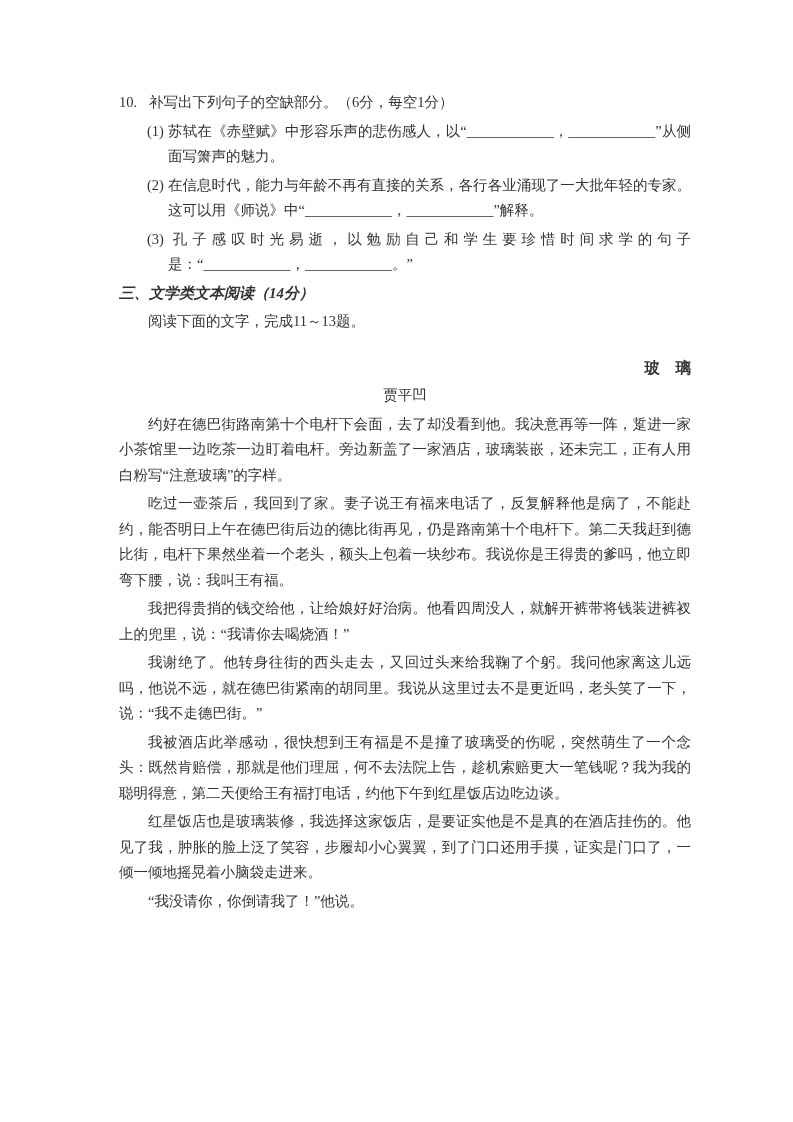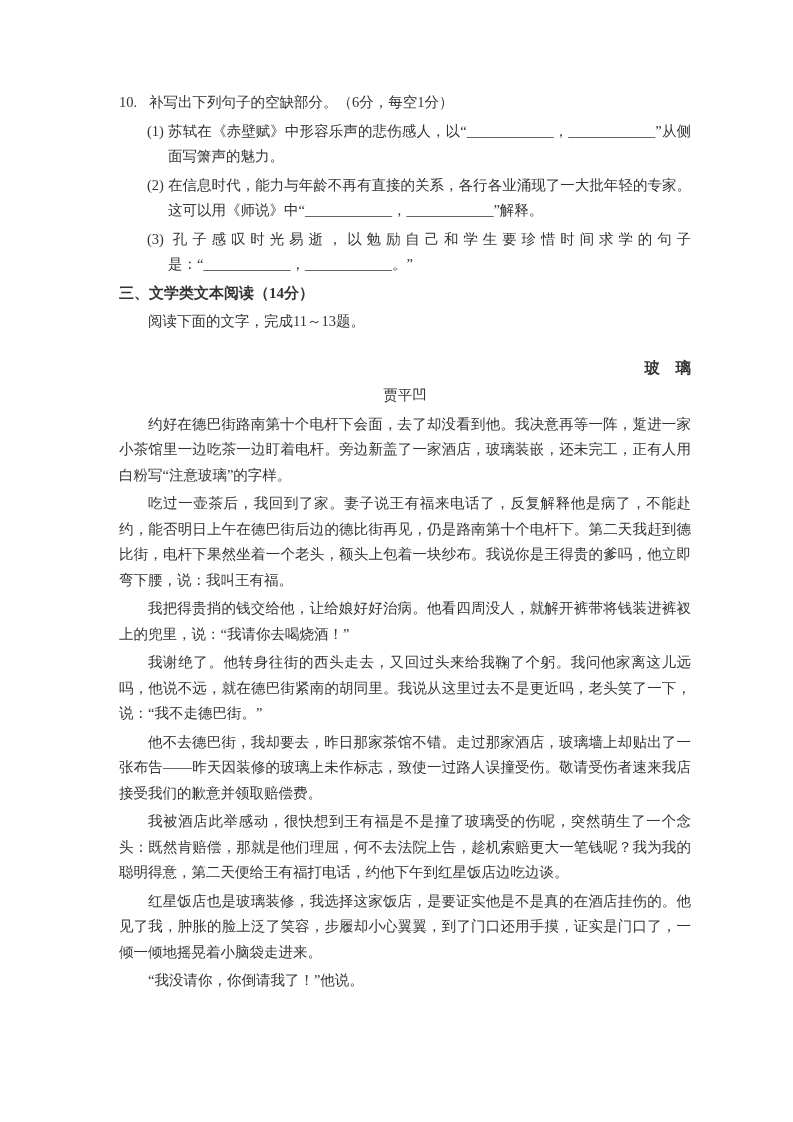--- a/index.html
+++ b/index.html
@@ -41,20 +41,21 @@
   .sub-num {
     display: inline-block;
     width: 21px;
     text-indent: 0;
   }
   .section-heading {
     font-weight: bold;
     font-size: 15px;
     margin-top: 2px;
     margin-bottom: 3px;
+    font-style: italic;
   }
   .intro {
     text-indent: 2em;
     margin-bottom: 20px;
   }
   .passage-title {
     text-align: right;
     font-weight: bold;
     font-size: 15.5px;
     margin-bottom: 3px;
@@ -107,21 +108,20 @@
     <div class="intro">阅读下面的文字，完成11～13题。</div>
 
     <div class="passage-title">玻　璃</div>
 
     <div class="passage-author">贾平凹</div>
 
     <p class="para">约好在德巴街路南第十个电杆下会面，去了却没看到他。我决意再等一阵，踅进一家小茶馆里一边吃茶一边盯着电杆。旁边新盖了一家酒店，玻璃装嵌，还未完工，正有人用白粉写“注意玻璃”的字样。</p>
     <p class="para">吃过一壶茶后，我回到了家。妻子说王有福来电话了，反复解释他是病了，不能赴约，能否明日上午在德巴街后边的德比街再见，仍是路南第十个电杆下。第二天我赶到德比街，电杆下果然坐着一个老头，额头上包着一块纱布。我说你是王得贵的爹吗，他立即弯下腰，说：我叫王有福。</p>
     <p class="para">我把得贵捎的钱交给他，让给娘好好治病。他看四周没人，就解开裤带将钱装进裤衩上的兜里，说：“我请你去喝烧酒！”</p>
     <p class="para">我谢绝了。他转身往街的西头走去，又回过头来给我鞠了个躬。我问他家离这儿远吗，他说不远，就在德巴街紧南的胡同里。我说从这里过去不是更近吗，老头笑了一下，说：“我不走德巴街。”</p>
-    <p class="para">他不去德巴街，我却要去，昨日那家茶馆不错。走过那家酒店，玻璃墙上却贴出了一张布告——昨天因装修的玻璃上未作标志，致使一过路人误撞受伤。敬请受伤者速来我店接受我们的歉意并领取赔偿费。</p>
     <p class="para">我被酒店此举感动，很快想到王有福是不是撞了玻璃受的伤呢，突然萌生了一个念头：既然肯赔偿，那就是他们理屈，何不去法院上告，趁机索赔更大一笔钱呢？我为我的聪明得意，第二天便给王有福打电话，约他下午到红星饭店边吃边谈。</p>
     <p class="para">红星饭店也是玻璃装修，我选择这家饭店，是要证实他是不是真的在酒店挂伤的。他见了我，肿胀的脸上泛了笑容，步履却小心翼翼，到了门口还用手摸，证实是门口了，一倾一倾地摇晃着小脑袋走进来。</p>
     <p class="para">“我没请你，你倒请我了！”他说。</p>
 
   </div>
 
   <div class="footer">
     <span>墨痕题库</span>
     <span>https://xk.mohen999.com/</span>
   </div>

